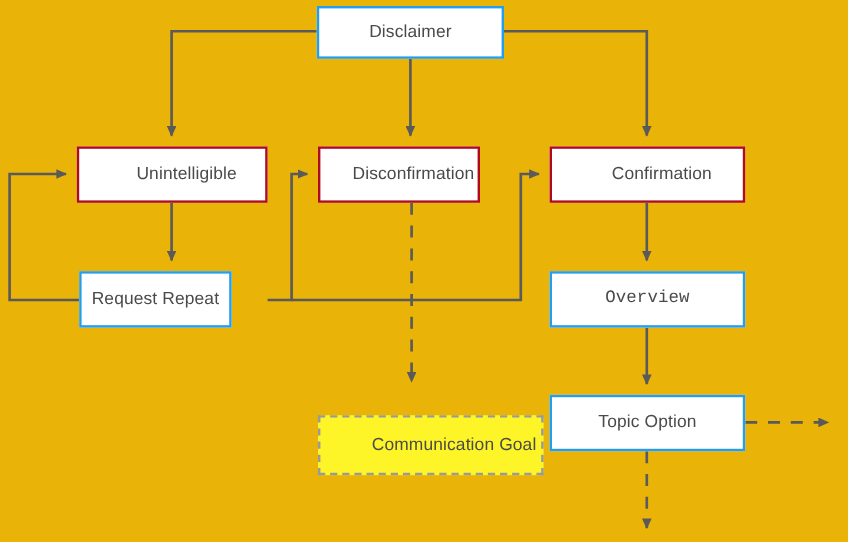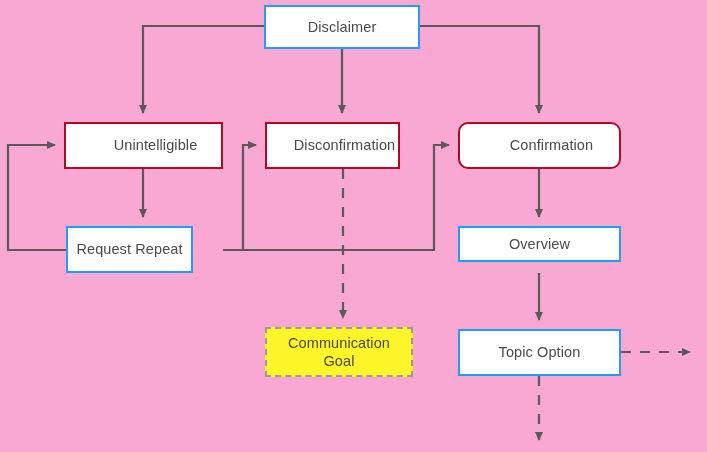--- a/index.html
+++ b/index.html
@@ -7,21 +7,21 @@
     padding: 0;
     background: #ffffff;
   }
   body {
     font-family: "Liberation Sans", sans-serif;
   }
   #diagram-canvas {
     position: relative;
     width: 707px;
     height: 452px;
-    background: #f9a8d4;
+    background: #eab308;
     overflow: hidden;
   }
   #edge-layer {
     position: absolute;
     left: 0;
     top: 0;
     width: 707px;
     height: 452px;
   }
   .node {
@@ -100,33 +100,33 @@
   </div>
 
   <div class="node node-red" style="left:64px; top:122px; width:159px; height:47px;">
     <span class="node-label">Unintelligible</span>
   </div>
 
   <div class="node node-red" style="left:265px; top:122px; width:135px; height:47px;">
     <span class="node-label">Disconfirmation</span>
   </div>
 
-  <div class="node node-red" style="left:458px; top:122px; width:163px; height:47px;border-radius:10px;">
+  <div class="node node-red" style="left:458px; top:122px; width:163px; height:47px;">
     <span class="node-label">Confirmation</span>
   </div>
 
   <div class="node node-blue" style="left:66px; top:226px; width:127px; height:47px;">
     <span class="node-label">Request Repeat</span>
   </div>
 
-  <div class="node node-blue" style="left:458px; top:226px; width:163px; height:36px;">
+  <div class="node node-blue" style="left:458px; top:226px; width:163px; height:47px;font-family:Liberation Mono, monospace;">
     <span class="node-label">Overview</span>
   </div>
 
-  <div class="node node-goal" style="left:265px; top:327px; width:148px; height:50px;">
+  <div class="node node-goal" style="left:265px; top:346px; width:188px; height:50px;justify-content:flex-end;">
     <span class="node-label">Communication Goal</span>
   </div>
 
   <div class="node node-blue" style="left:458px; top:329px; width:163px; height:47px;">
     <span class="node-label">Topic Option</span>
   </div>
 
 </div>
 
 </body></html>

